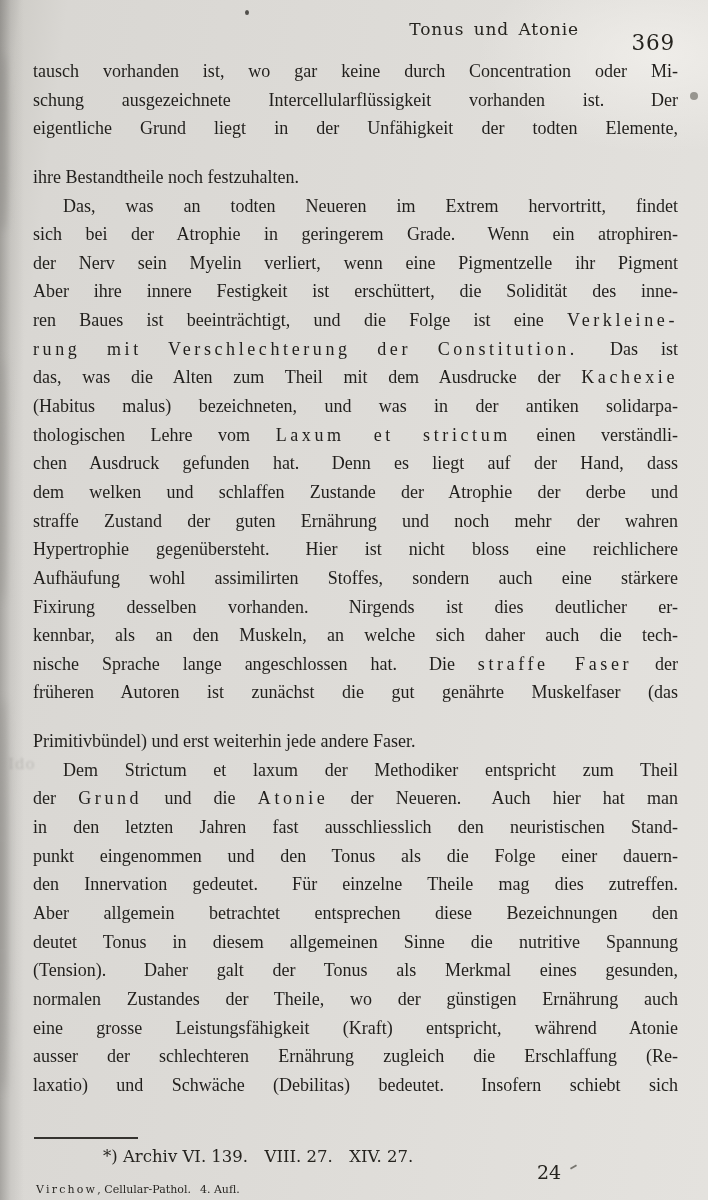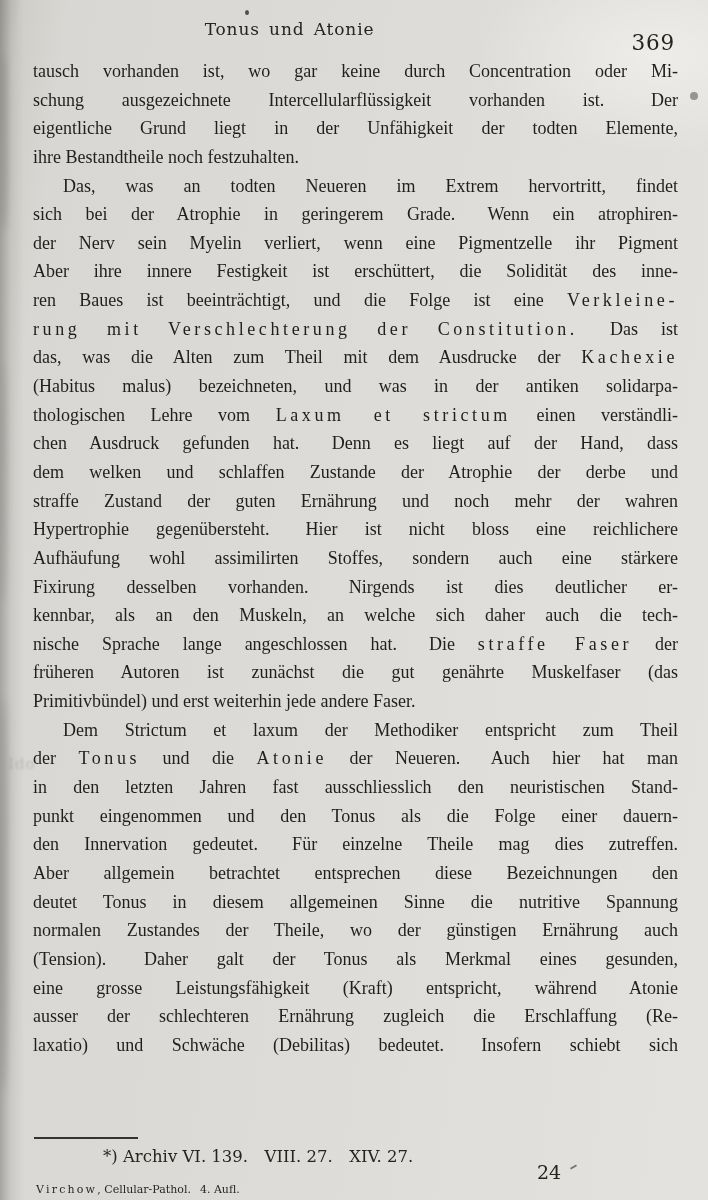--- a/index.html
+++ b/index.html
@@ -14,28 +14,28 @@
       radial-gradient(ellipse 260px 140px at 660px 55px, rgba(241,239,235,.85), rgba(241,239,235,0) 70%),
       linear-gradient(97deg,#b9b7b3 0%, #d0cec9 2.5%, #d9d7d3 8%, #dddbd7 45%, #e1dfdb 75%, #e4e2de 100%);
   }
   .gutter{position:absolute;left:0;top:0;width:24px;height:1200px;
     background:linear-gradient(90deg, rgba(104,102,98,.45), rgba(150,148,144,.22) 45%, rgba(150,148,144,0));}
   .edge-streak{position:absolute;border-radius:40%;}
   .s1{left:-3px;top:55px;width:10px;height:175px;background:#8d8b87;filter:blur(4px);opacity:.55;}
   .s2{left:-4px;top:360px;width:9px;height:240px;background:#96948f;filter:blur(5px);opacity:.5;}
   .s3{left:-3px;top:700px;width:10px;height:390px;background:#8d8b87;filter:blur(5px);opacity:.5;}
 
-  .running-head{position:absolute;top:19px;left:0;width:579px;text-align:center;
+  .running-head{position:absolute;top:19px;left:0;width:579px;text-align:right;
     font-size:17px;letter-spacing:.05em;word-spacing:.18em;color:#26241f;}
   .pagenum{position:absolute;top:30px;right:33px;font-size:21.5px;letter-spacing:.04em;color:#26241f;}
 
   .text-block{position:absolute;left:33px;top:57px;width:645px;}
   .line{font-size:18px;line-height:28.65px;height:28.65px;overflow:hidden;
     text-align:justify;text-align-last:justify;font-family:Liberation Serif, serif;}
-  .line.last{text-align-last:left;}
+  .line.last{text-align-last:left;margin-top:20px;}
   .line.indent{text-indent:30px;}
   .gsp{letter-spacing:.2em;}
 
   .footnote-rule{position:absolute;left:34px;top:1137px;width:104px;height:2px;background:#35332f;}
   .footnote{position:absolute;left:33px;top:1147px;width:620px;font-size:16.5px;
     padding-left:70px;text-align:left;color:#26241f;}
   .imprint{position:absolute;left:36px;top:1183px;font-size:11px;color:#2a2824;}
   .sheet-num{position:absolute;left:537px;top:1161px;font-size:19px;color:#26241f;}
 
   .speck{position:absolute;left:245px;top:10px;width:4px;height:5px;border-radius:50%;background:#514f4b;}
@@ -78,28 +78,28 @@
       <div class="line">dem welken und schlaffen Zustande der Atrophie der derbe und</div>
       <div class="line">straffe Zustand der guten Ernährung und noch mehr der wahren</div>
       <div class="line">Hypertrophie gegenübersteht.  Hier ist nicht bloss eine reichlichere</div>
       <div class="line">Aufhäufung wohl assimilirten Stoffes, sondern auch eine stärkere</div>
       <div class="line">Fixirung desselben vorhanden.  Nirgends ist dies deutlicher er-</div>
       <div class="line">kennbar, als an den Muskeln, an welche sich daher auch die tech-</div>
       <div class="line">nische Sprache lange angeschlossen hat.  Die <span class="gsp">straffe Faser</span> der</div>
       <div class="line">früheren Autoren ist zunächst die gut genährte Muskelfaser (das</div>
       <div class="line last">Primitivbündel) und erst weiterhin jede andere Faser.</div>
       <div class="line indent">Dem Strictum et laxum der Methodiker entspricht zum Theil</div>
-      <div class="line">der <span class="gsp">Tonus</span> und die <span class="gsp">Atonie</span> der Neueren.  Auch hier hat man</div>
+      <div class="line">der <span class="gsp">Grund</span> und die <span class="gsp">Atonie</span> der Neueren.  Auch hier hat man</div>
       <div class="line">in den letzten Jahren fast ausschliesslich den neuristischen Stand-</div>
       <div class="line">punkt eingenommen und den Tonus als die Folge einer dauern-</div>
       <div class="line">den Innervation gedeutet.  Für einzelne Theile mag dies zutreffen.</div>
       <div class="line">Aber allgemein betrachtet entsprechen diese Bezeichnungen den</div>
       <div class="line">deutet Tonus in diesem allgemeinen Sinne die nutritive Spannung</div>
+      <div class="line">(Tension).  Daher galt der Tonus als Merkmal eines gesunden,</div>
       <div class="line">normalen Zustandes der Theile, wo der günstigen Ernährung auch</div>
-      <div class="line">(Tension).  Daher galt der Tonus als Merkmal eines gesunden,</div>
       <div class="line">eine grosse Leistungsfähigkeit (Kraft) entspricht, während Atonie</div>
       <div class="line">ausser der schlechteren Ernährung zugleich die Erschlaffung (Re-</div>
       <div class="line">laxatio) und Schwäche (Debilitas) bedeutet.  Insofern schiebt sich</div>
     </div>
 
   <div class="footnote-rule"></div>
   <div class="footnote">*) Archiv VI. 139. VIII. 27. XIV. 27.</div>
 
   <div class="imprint"><span class="gsp">Virchow</span>, Cellular-Pathol.  4. Aufl.</div>
   <div class="sheet-num">24</div>

